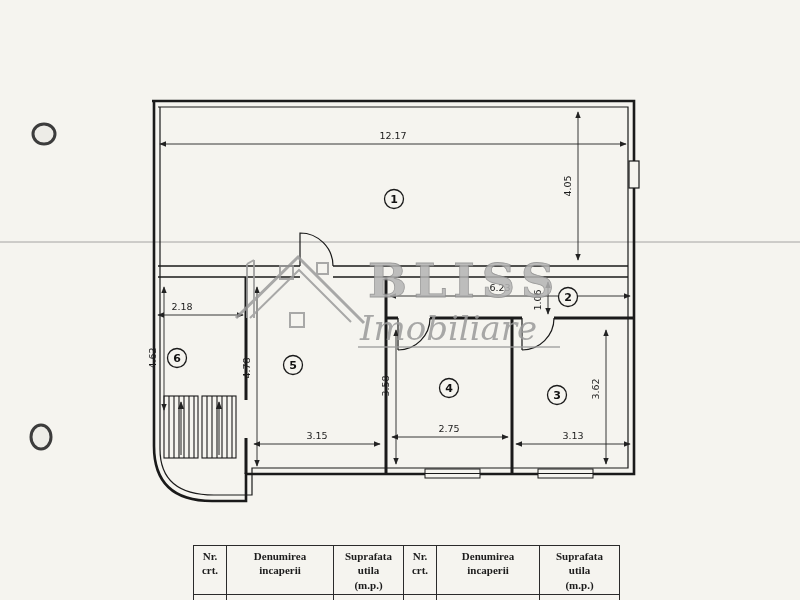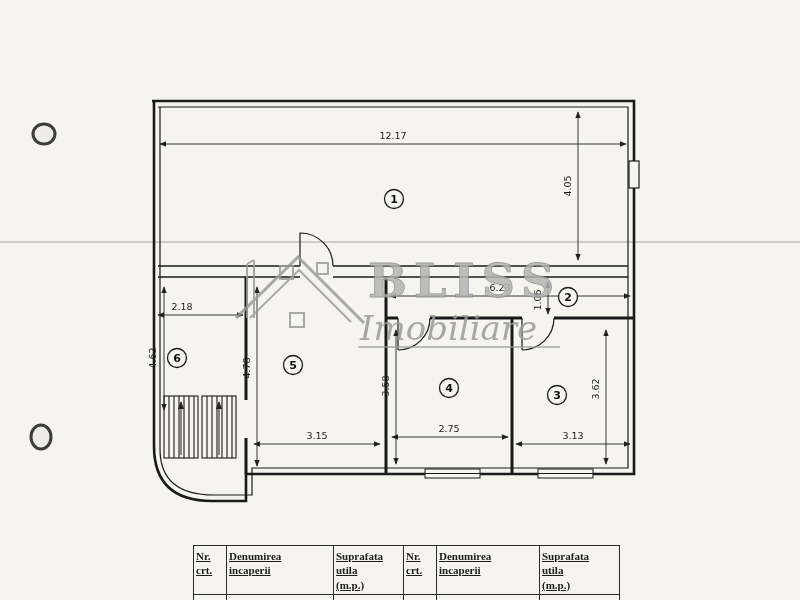--- a/index.html
+++ b/index.html
@@ -9,23 +9,23 @@
     font-family:"Liberation Serif", serif;
     padding-left:24px;
   }
   .page svg { position:absolute; left:0; top:0; }
   .dim  { font:9.5px "DejaVu Sans", sans-serif; fill:#1b1b1b; }
   .roomnum { font:bold 11px "DejaVu Sans", sans-serif; fill:#111; }
   .wm-brand { font:bold 46px "DejaVu Serif", serif; letter-spacing:7px; fill:#b4b4b4; stroke:#8d8d8d; stroke-width:0.8px; }
   .wm-sub   { font:italic 34px "DejaVu Serif", serif; fill:#9a9a9a; }
   .plan-table { position:absolute; left:193px; top:545px; border-collapse:collapse; background:#f5f4ef; }
   .plan-table td {
-    border:1.5px solid #2a2a2a; vertical-align:top;
+    border:1.5px solid #2a2a2a; text-align:center; vertical-align:top;
     font:bold 11px "Liberation Serif", serif; color:#1c1c1c;
-    padding:3px 2px 2px 2px; line-height:1.3;text-decoration:underline;
+    padding:3px 2px 2px 2px; line-height:1.3;
   }
   .plan-table .row2 td { height:30px; }
 </style>
 </head>
 <body>
 
 <div class="page">
 
   <svg width="800" height="600" viewBox="0 0 800 600">
     <defs>

